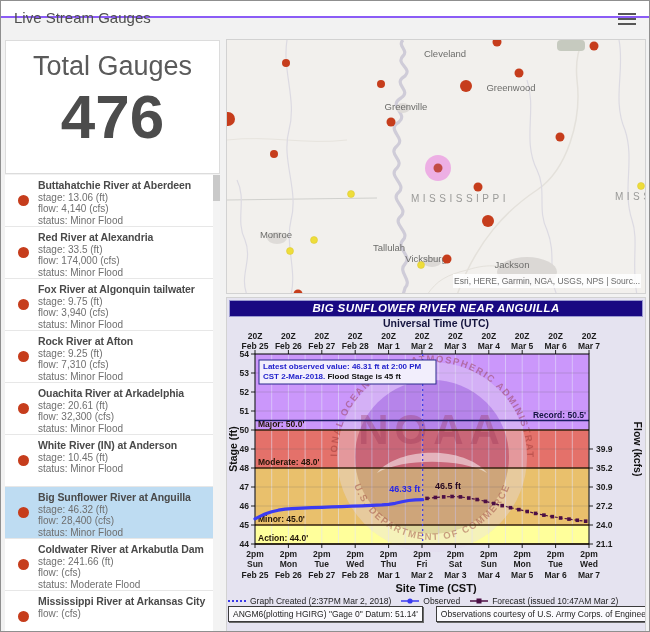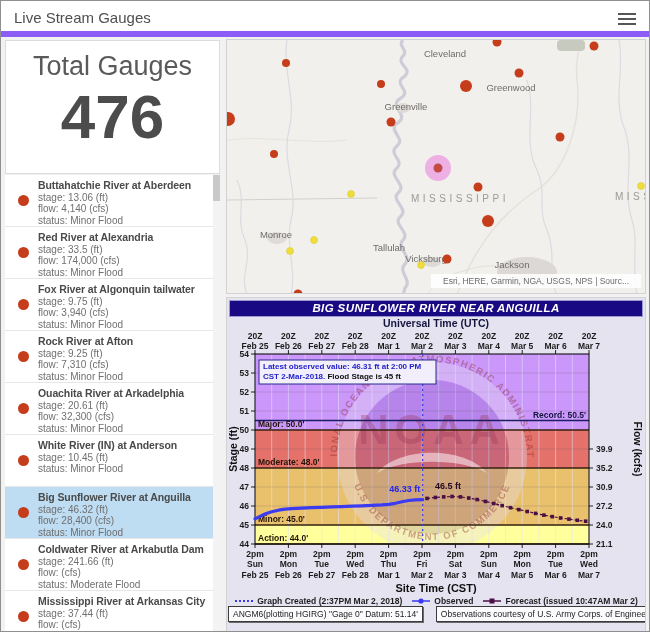--- a/index.html
+++ b/index.html
@@ -1,44 +1,44 @@
 <!DOCTYPE html>
 <html><head>
 <meta charset="utf-8">
 <style>
   html,body{margin:0;padding:0;background:#ffffff;font-family:"Liberation Sans",sans-serif;}
   #app{position:relative;width:650px;height:632px;background:#f2f2f2;border:1px solid #8f8f8f;box-sizing:border-box;overflow:hidden;}
   
-  #hdr{position:absolute;left:0;top:0;width:100%;height:36px;background:#fff;border-bottom:6px solid #8b5cf6;box-sizing:border-box;}
+  #hdr{position:absolute;left:0;top:0;width:100%;height:17px;background:#fff;border-bottom:2px solid #8b5cf6;box-sizing:border-box;}
   #hdr-title{position:absolute;left:13px;top:8px;font-size:15px;color:#4f4f4f;}
   #menu-btn{position:absolute;right:13px;top:9px;width:18px;height:16px;cursor:pointer;}
   #menu-btn span{display:block;height:2px;background:#565656;margin:3px 0;}
   
   #total-card{position:absolute;left:4px;top:39px;width:215px;height:134px;background:#fff;border:1px solid #dcdcdc;box-sizing:border-box;}
   #total-label{margin-top:10px;text-align:center;font-size:27px;color:#5a5a5a;}
   #total-value{margin-top:2px;text-align:center;font-size:62px;font-weight:bold;color:#4c4c4c;line-height:66px;}
   
   #gauge-list{position:absolute;left:4px;top:174px;width:215px;height:458px;background:#e7e7e7;overflow:hidden;}
   .g-item{position:relative;background:#fff;height:51px;box-sizing:border-box;margin-bottom:1px;padding:4px 10px 0 33px;cursor:pointer;}
   .g-item.selected{background:#bedcf2;}
   .g-dot{position:absolute;left:13px;top:20px;width:11px;height:11px;border-radius:50%;background:#c63d1c;}
   .g-title{font-size:10.5px;font-weight:bold;color:#4a4a4a;line-height:12.5px;white-space:nowrap;overflow:hidden;letter-spacing:-0.1px;}
   .g-line{font-size:10px;color:#6f6f6f;line-height:11.6px;white-space:nowrap;overflow:hidden;}
   #list-scrollbar{position:absolute;right:0;top:0;width:7px;height:100%;background:#f3f3f3;}
   #list-thumb{width:7px;height:26px;background:#c9c9c9;}
   
   #map-panel{position:absolute;left:225px;top:38px;width:420px;height:255px;background:#f2f0ed;border:1px solid #d2d2d2;box-sizing:border-box;overflow:hidden;}
-  #map-attr{position:absolute;right:4px;bottom:5px;background:rgba(255,255,255,0.85);color:#6b6b6b;font-size:8.5px;padding:2px 12px;}
+  #map-attr{position:absolute;right:4px;bottom:5px;background:rgba(255,255,255,0.85);color:#6b6b6b;font-size:8.5px;padding:2px 1px;}
   
   #chart-panel{position:absolute;left:225px;top:296px;width:420px;height:336px;background:#e5e3f0;border:1px solid #d2d2d2;box-sizing:border-box;overflow:hidden;}
   #chart-titlebar{position:absolute;left:2px;right:2px;top:2px;height:15px;background:#190982;border:1px solid #9a9ad0;color:#fff;font-size:11.5px;font-weight:bold;font-style:italic;text-align:center;line-height:15px;letter-spacing:0.4px;}
   #chart-utc{position:absolute;left:0;right:0;top:19px;text-align:center;font-size:10.5px;font-weight:bold;color:#15153f;}
   #chart-svg{position:absolute;left:0;top:0;}
   #site-time{position:absolute;left:0;right:0;top:284px;text-align:center;font-size:11px;font-weight:bold;color:#111;}
-  #chart-legend{position:absolute;left:0;right:0;top:298px;display:flex;justify-content:center;align-items:center;gap:9px;font-size:8.5px;font-weight:bold;color:#1d1d1d;}
+  #chart-legend{position:absolute;left:0;right:0;top:298px;display:flex;align-items:center;gap:9px;font-size:8.5px;font-weight:normal;color:#1d1d1d;}
   .lgl{display:flex;align-items:center;gap:3px;}
   #chart-footers{position:absolute;left:1px;top:308px;width:100%;display:flex;gap:13px;}
   .foot-box{border:1px solid #3b3b3b;background:#fbfafd;font-size:8.5px;color:#1c1c1c;padding:2px 4px;white-space:nowrap;box-shadow:1px 1px 0 #6a6a6a;}
   svg text{font-family:"Liberation Sans",sans-serif;}
 </style>
 </head>
 <body>
 
 <div id="app">
 
@@ -108,21 +108,20 @@
       <div class="g-item">
         <span class="g-dot"></span>
         <div class="g-title">Coldwater River at Arkabutla Dam</div>
         <div class="g-line">stage: 241.66 (ft)</div>
         <div class="g-line">flow: (cfs)</div>
         <div class="g-line">status: Moderate Flood</div>
       </div>
       <div class="g-item">
         <span class="g-dot"></span>
         <div class="g-title">Mississippi River at Arkansas City</div>
-        <div class="g-line">stage: 37.44 (ft)</div>
         <div class="g-line">flow: (cfs)</div>
         <div class="g-line"></div>
       </div>
       <div id="list-scrollbar">
         <div id="list-thumb"></div>
       </div>
   </div>
 
   <div id="map-panel">
     <svg id="map-svg" width="420" height="255" viewBox="0 0 420 255">

